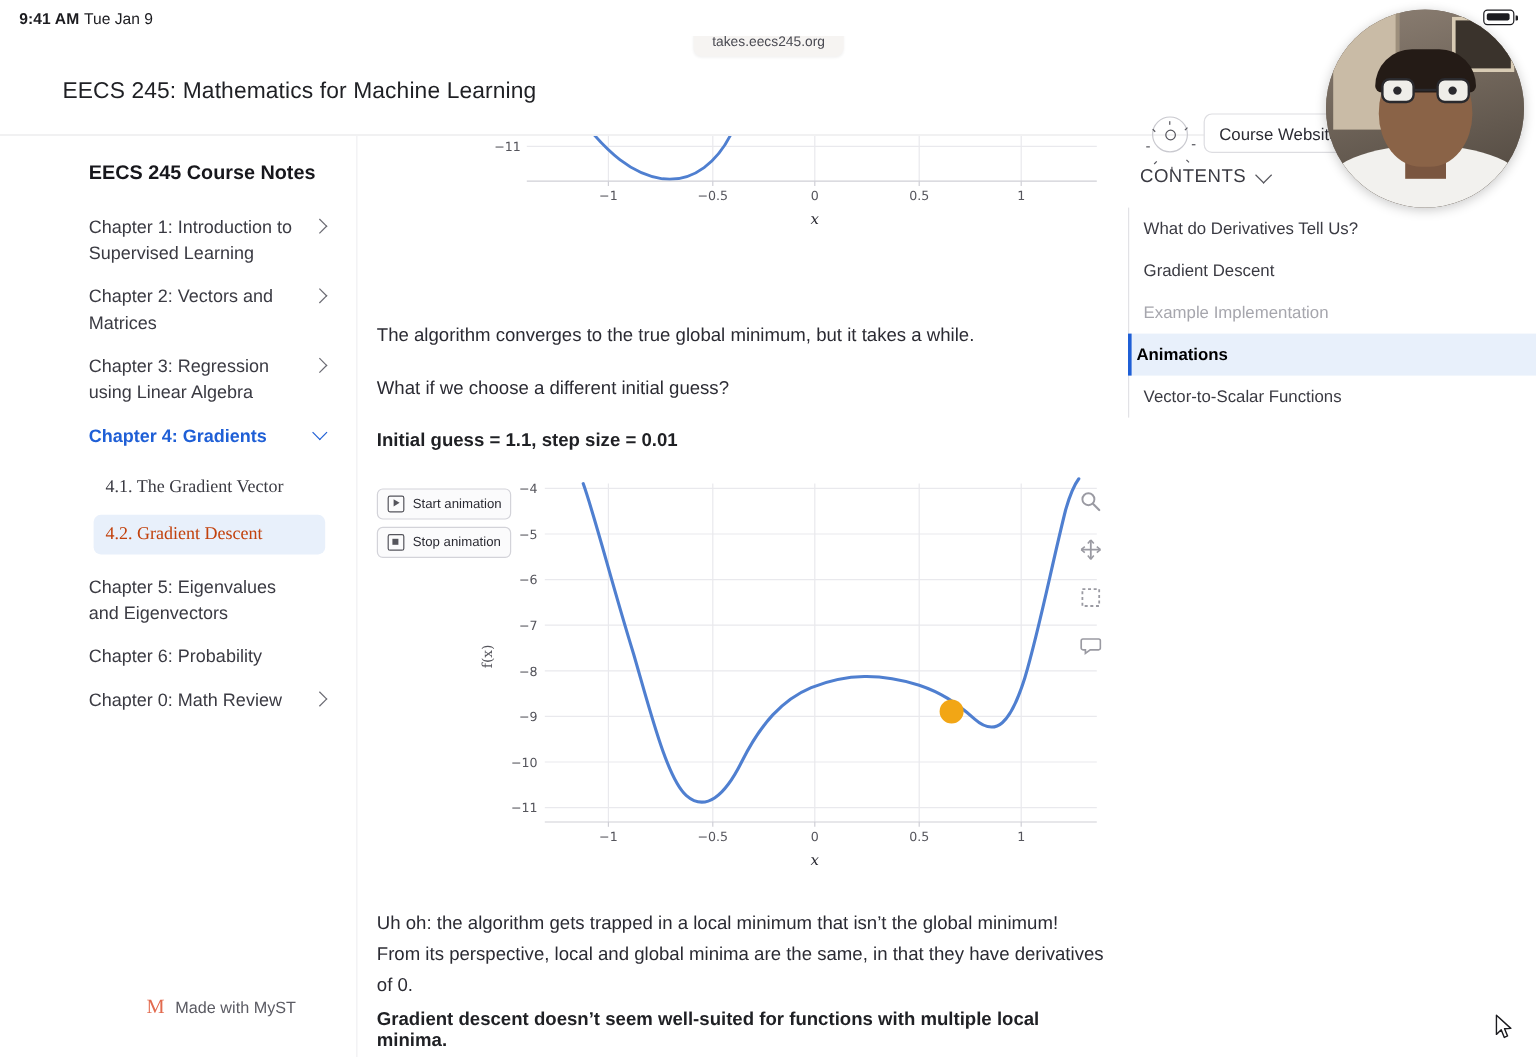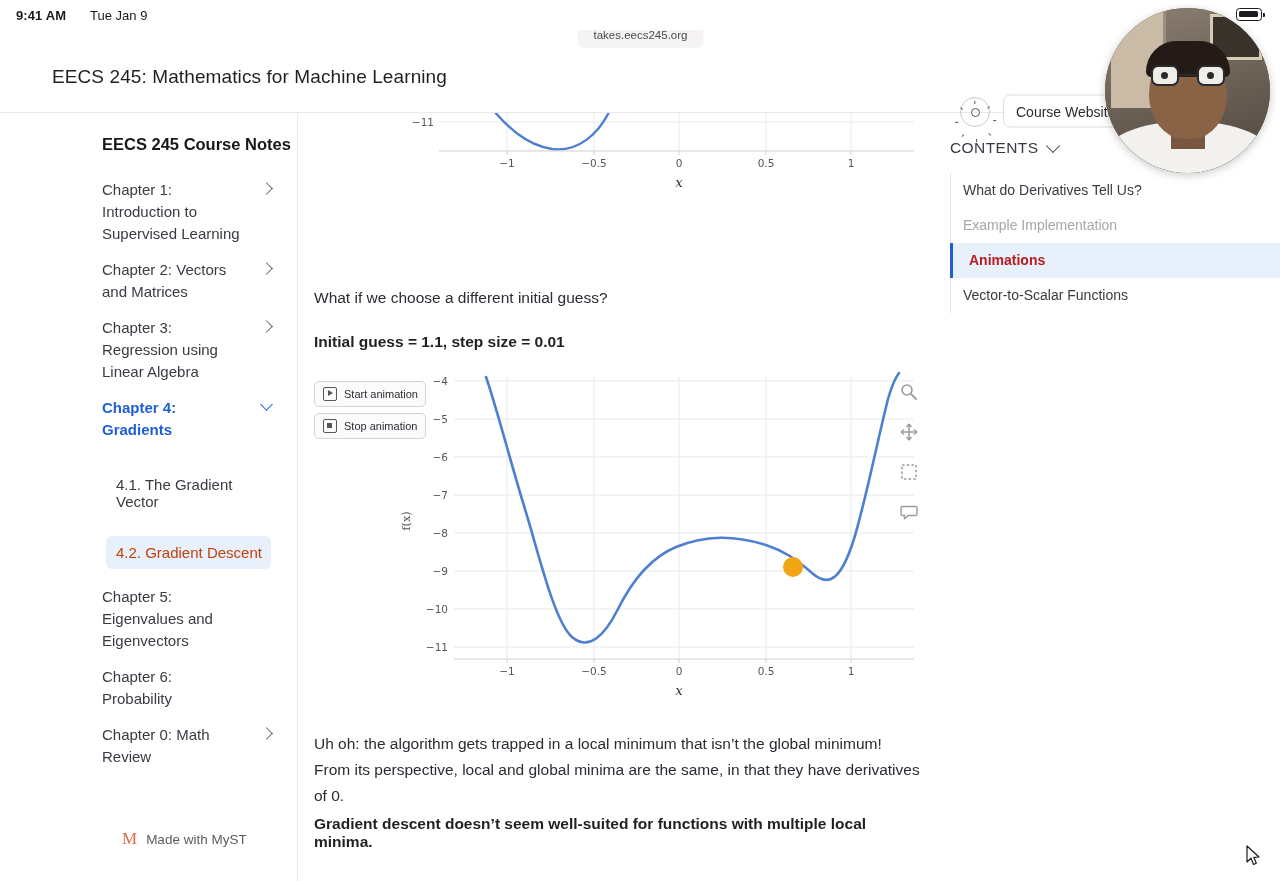--- a/index.html
+++ b/index.html
@@ -32,21 +32,21 @@
     font-size: 13px;
     font-weight: 600;
     color: #1b1b1f;
     margin-left: 16px;
     letter-spacing: 0.1px;
   }
   #status-bar .date {
     font-size: 13px;
     font-weight: 500;
     color: #1b1b1f;
-    margin-left: 24px;
+    margin-left: 4px;
     text-align: center;
   }
   #status-bar .battery {
     position: absolute;
     right: 18px;
     top: 8px;
     width: 26px;
     height: 13px;
     border: 1.6px solid #1b1b1f;
     border-radius: 3.5px;
@@ -211,21 +211,20 @@
   
   #sidebar {
     position: absolute;
     left: 0; top: 113px;
     width: 298px;
     height: 768px;
     background: #ffffff;
     border-right: 1px solid #ececef;
     box-sizing: border-box;
     padding-top: 22px;
-    padding-left: 28px;
   }
   #sidebar .notes-title {
     font-size: 16.5px;
     font-weight: bold;
     color: #17171c;
     margin: 0 0 18px 74px;
   }
   .nav-item {
     position: relative;
     margin: 0 26px 0 74px;
@@ -246,25 +245,26 @@
     border-right: 1.7px solid #6a6a72;
     border-bottom: 1.7px solid #6a6a72;
     transform: rotate(-45deg);
   }
   .nav-item.active .chev {
     border-color: #1f5fd6;
     transform: rotate(45deg);
     top: 10px;
   }
   .sub-item {
-    margin: 12px 26px 0 78px;
+    margin: 0 26px 0 78px;
     padding: 8px 0 8px 10px;
     font-size: 15px;
     color: #3a3a42;
     border-radius: 6px;
+    font-family: Liberation Serif, serif;
   }
   .sub-item.selected {
     background: #e8f0fb;
     color: #c2410c;
   }
   #made-with {
     position: absolute;
     left: 122px;
     bottom: 32px;
     display: flex;
@@ -390,36 +390,36 @@
     margin-left: 10px;
     width: 9px; height: 9px;
     border-right: 1.8px solid #55555c;
     border-bottom: 1.8px solid #55555c;
     transform: rotate(45deg);
     margin-bottom: 4px;
   }
   #toc-list {
     margin-top: 16px;
     border-left: 1px solid #e2e2e6;
-    margin-left: 12px;
+    margin-left: 2px;
   }
   .toc-item {
     padding: 7px 14px 7px 12px;
     font-size: 14px;
     line-height: 21px;
     color: #3a3a42;
   }
   .toc-item.muted { color: #a6a6ad; }
   .toc-item.active {
     background: #e8f0fb;
-    color: #b91c1c;
+    color: #000000;
     font-weight: bold;
     border-left: 3px solid #1f5fd6;
     margin-left: -1px;
-    padding-left: 16px;
+    padding-left: 4px;
   }
 
   
   #webcam {
     position: absolute;
     right: 10px;
     top: 8px;
     width: 165px;
     height: 165px;
     border-radius: 50%;
@@ -632,20 +632,21 @@
         <text x="365" y="54">0</text>
         <text x="452" y="54">0.5</text>
         <text x="537" y="54">1</text>
       </g>
       <text x="120" y="13" font-family="DejaVu Sans, sans-serif" font-size="10.5" fill="#55555c" text-anchor="end">−11</text>
       <text x="365" y="74" font-family="DejaVu Serif, serif" font-style="italic" font-size="12.5" fill="#2b2b33" text-anchor="middle">x</text>
     </svg>
   </div>
 
   <div style="height:68px"></div>
+  <p class="para">The algorithm converges to the true global minimum, but it takes a while.</p>
   <div style="height:18px"></div>
   <p class="para">What if we choose a different initial guess?</p>
   <div style="height:22px"></div>
   <div class="bold-line">Initial guess = 1.1, step size = 0.01</div>
 
   <div class="plot-wrap" style="margin-left:16px; margin-top:18px; width:612px; height:340px;">
 
     <div class="anim-btn" style="top:12px;">
       <span class="glyph play"></span>
       <span>Start animation</span>
@@ -755,20 +756,23 @@
 
 <div id="toc">
   <div class="toc-head">
     <span>CONTENTS</span>
     <span class="caret"></span>
   </div>
   <div id="toc-list">
     <div class="toc-item">
       <span>What do Derivatives Tell Us?</span>
     </div>
+    <div class="toc-item">
+      <span>Gradient Descent</span>
+    </div>
     <div class="toc-item muted">
       <span>Example Implementation</span>
     </div>
     <div class="toc-item active">
       <span>Animations</span>
     </div>
     <div class="toc-item">
       <span>Vector-to-Scalar Functions</span>
     </div>
   </div>

